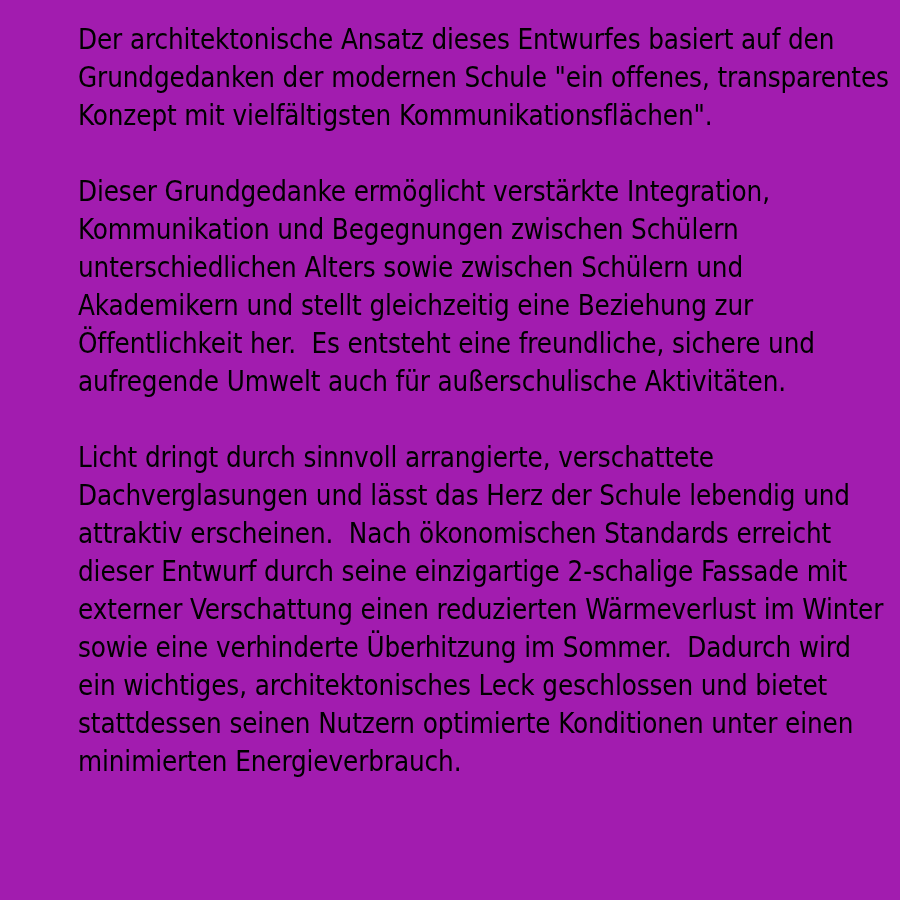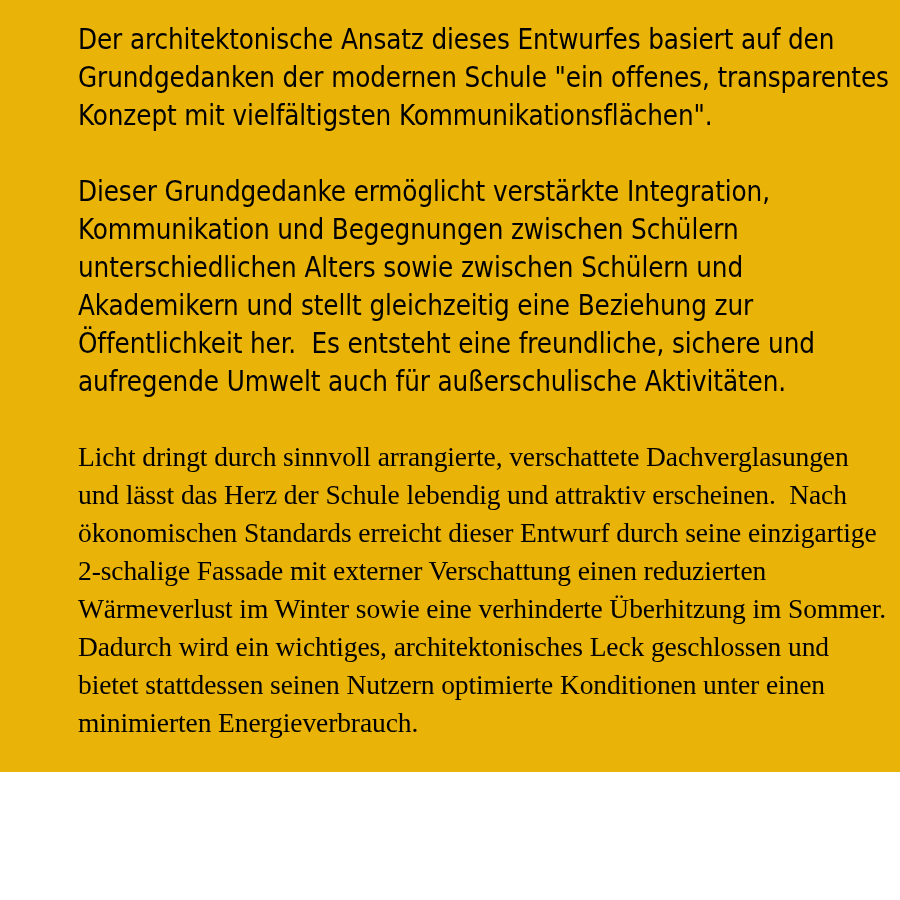--- a/index.html
+++ b/index.html
@@ -13,40 +13,39 @@
     height: 900px;
     overflow: hidden;
     font-family: "DejaVu Sans Condensed", "DejaVu Sans", "Liberation Sans", sans-serif;
     font-stretch: condensed;
     color: #000000;
     -webkit-font-smoothing: antialiased;
   }
   #document-page {
     box-sizing: border-box;
     width: 900px;
-    height: 772px;
-    background: #eab308;
+    height: 900px;
+    background: #a21caf;
     padding: 20px 15px 0 78px;
   }
   #body-text {
     width: 815px;
   }
   .paragraph {
     margin: 0 0 38px 0;
     font-size: 27.5px;
     line-height: 38px;
     letter-spacing: -0.1px;
     color: #000000;
     text-align: left;
     white-space: pre-wrap;
     word-spacing: 0px;
   }
   .paragraph:last-child {
     margin-bottom: 16px;
-    font-family: Liberation Serif, serif;
   }
 </style>
 </head>
 <body>
 
 <div id="document-page">
   <div id="body-text">
 
     <p class="paragraph">Der architektonische Ansatz dieses Entwurfes basiert auf den Grundgedanken der modernen Schule "ein offenes, transparentes Konzept mit vielfältigsten Kommunikationsflächen".</p>
 

